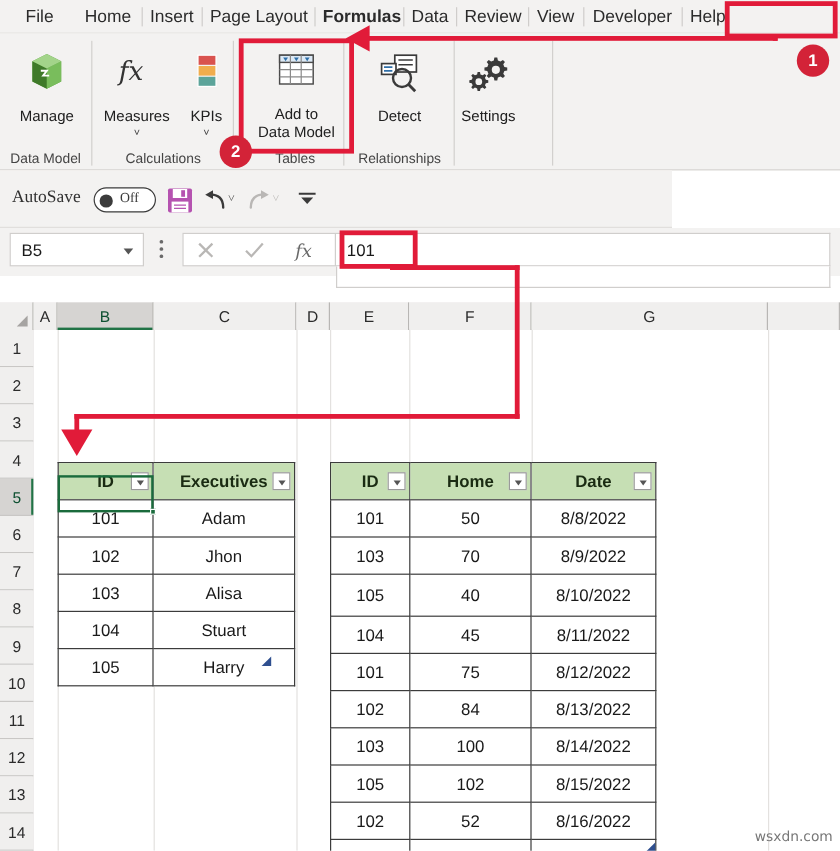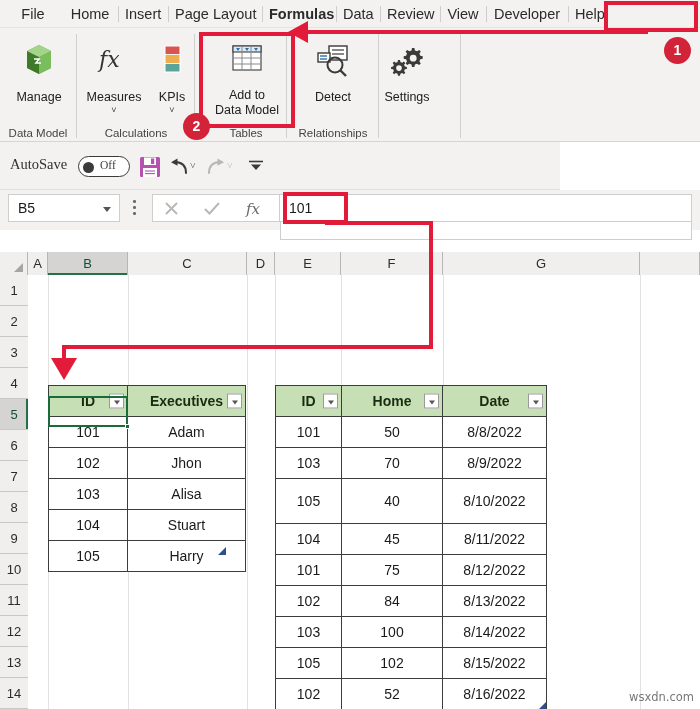--- a/index.html
+++ b/index.html
@@ -630,21 +630,21 @@
               <td style="width: 104px; height: 31px;">8/8/2022</td>
             </tr>
             <tr>
               <td style="width: 66px; height: 31px;">103</td>
               <td style="width: 101px; height: 31px; margin-top: 28px;">70</td>
               <td style="width: 104px; height: 31px;">8/9/2022</td>
             </tr>
             <tr>
               <td style="width: 66px; height: 31px;">105</td>
               <td style="width: 101px; height: 31px;">40</td>
-              <td style="width: 104px; height: 45px;">8/10/2022</td>
+              <td style="width: 104px; height: 35px;">8/10/2022</td>
             </tr>
             <tr>
               <td style="width: 66px; height: 31px;">104</td>
               <td style="width: 101px; height: 31px;">45</td>
               <td style="width: 104px; height: 31px;">8/11/2022</td>
             </tr>
             <tr>
               <td style="width: 66px; height: 31px;">101</td>
               <td style="width: 101px; height: 31px;">75</td>
               <td style="width: 104px; height: 31px;">8/12/2022</td>

